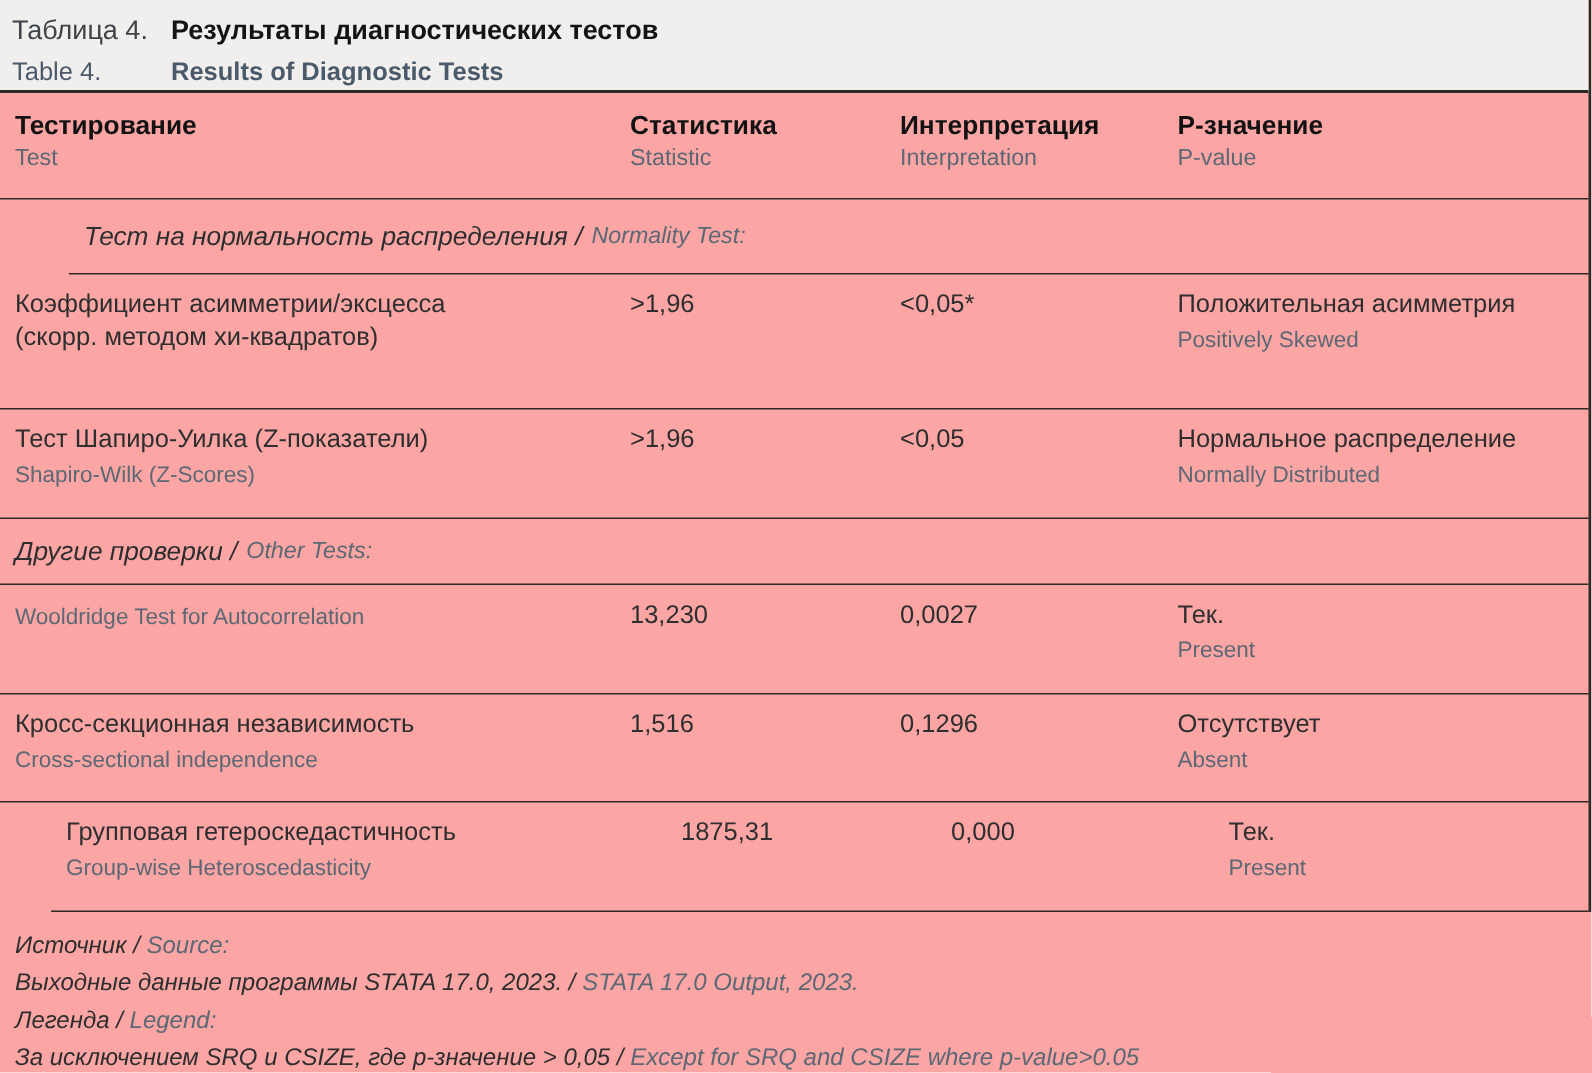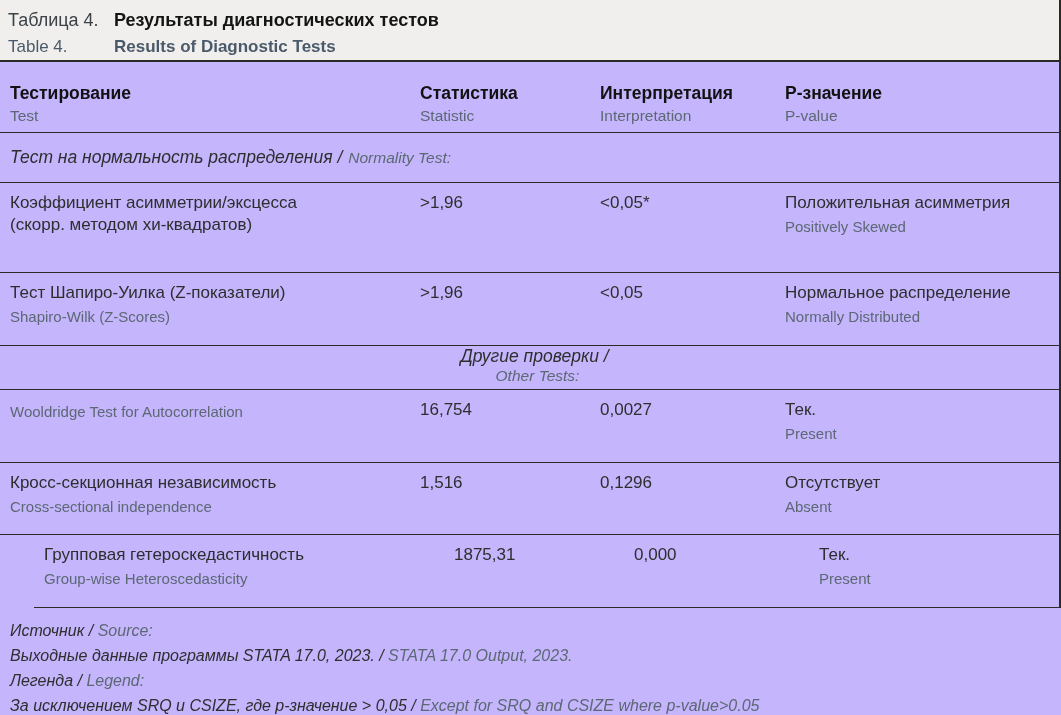--- a/index.html
+++ b/index.html
@@ -4,21 +4,21 @@
 <style>
   * { margin: 0; padding: 0; box-sizing: border-box; }
   html, body { background: #ffffff; }
   body {
     font-family: "Liberation Sans", "DejaVu Sans", sans-serif;
     width: 1061px;
   }
   .page {
     width: 1061px;
     height: 715px;
-    background: #c4b5fd;
+    background: #fca5a5;
     overflow: hidden;
   }
   .table-bordered {
     border-right: 2px solid #2c2a27;
   }
   
   .title-band {
     height: 62px;
     background: #f0efed;
     border-bottom: 2px solid #2c2a27;
@@ -40,32 +40,32 @@
   .grid {
     display: grid;
     grid-template-columns: 410px 180px 185px 1fr;
     padding-left: 10px;
   }
   .header-row {
     height: 71px;
     padding-top: 10px;
     border-bottom: 1.5px solid #2c2a27;
   }
-  .h-ru { font-size: 17.5px; font-weight: bold; color: #121212; line-height: 23px; margin-top: 10px; }
+  .h-ru { font-size: 17.5px; font-weight: bold; color: #121212; line-height: 23px; }
   .h-en { font-size: 15.5px; color: #5c6873; line-height: 21px; }
 
   .section-row {
     display: flex; align-items: center;
     padding-left: 10px;
     border-bottom: 1.5px solid #2c2a27;
     font-style: italic;
     white-space: nowrap;
   }
-  .sec1 { height: 50px; }
-  .sec2 { height: 44px; flex-direction: column; }
+  .sec1 { height: 50px; margin-left: 46px; }
+  .sec2 { height: 44px; }
   .sec-ru { font-size: 17.5px; color: #2e2e2e; }
   .sec-en { font-size: 15.5px; color: #5c6873; margin-left: 6px; }
 
   .data-row {
     padding-top: 9px;
     border-bottom: 1.5px solid #2c2a27;
   }
   .r1 { height: 90px; }
   .r2 { height: 73px; }
   .r3 { height: 73px; }
@@ -153,21 +153,21 @@
 
     <div class="section-row sec2">
       <span class="sec-ru">Другие проверки /</span>
       <span class="sec-en">Other Tests:</span>
     </div>
 
     <div class="grid data-row r3">
       <div>
         <div class="cell-en">Wooldridge Test for Autocorrelation</div>
       </div>
-      <div class="cell-val">16,754</div>
+      <div class="cell-val">13,230</div>
       <div class="cell-val">0,0027</div>
       <div>
         <div class="cell-ru">Тек.</div>
         <div class="cell-en">Present</div>
       </div>
     </div>
 
     <div class="grid data-row r4">
       <div>
         <div class="cell-ru">Кросс-секционная независимость</div>

